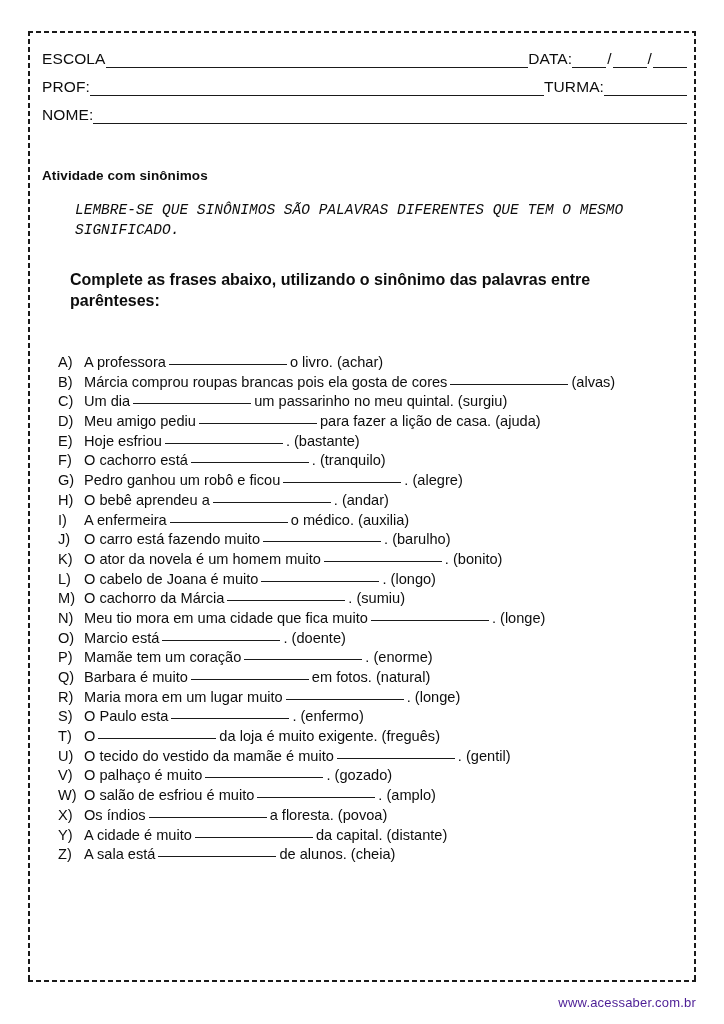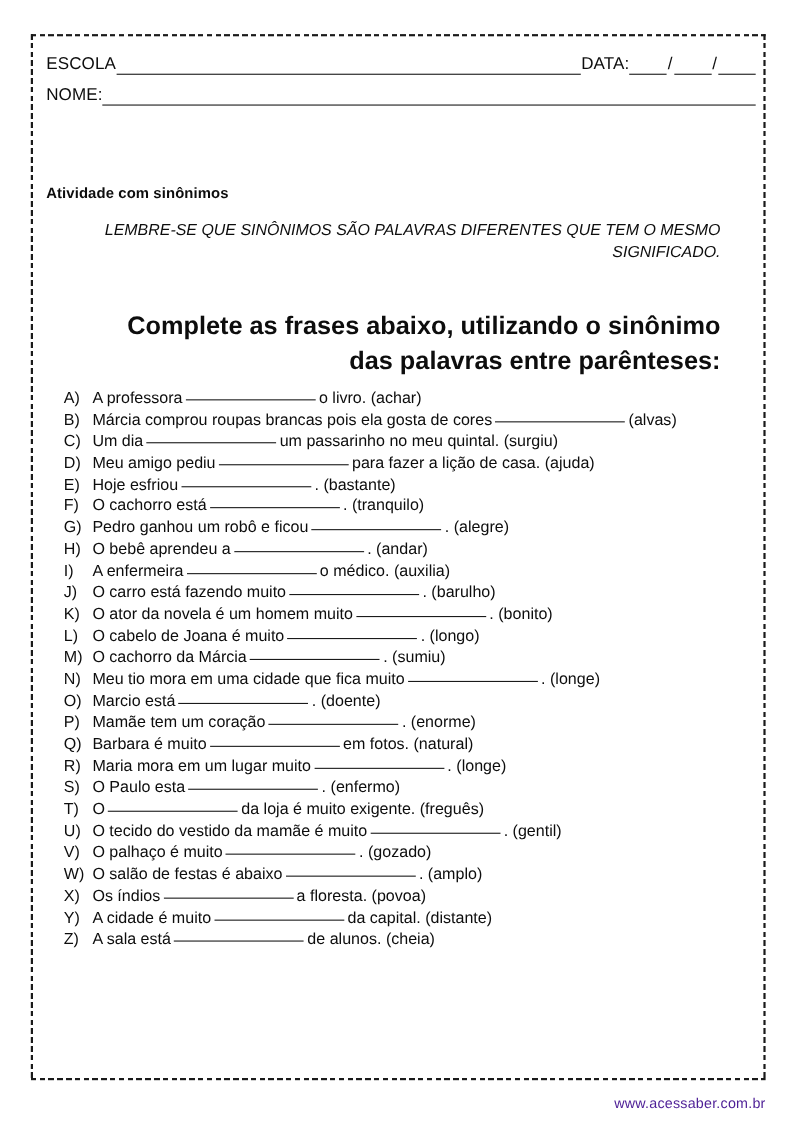--- a/index.html
+++ b/index.html
@@ -77,32 +77,33 @@
     width: 645px;
     font-size: 13.5px;
     font-weight: bold;
     letter-spacing: .1px;
   }
   .subtitle {
     position: absolute;
     left: 75px;
     top: 200px;
     width: 580px;
-    text-align: right;
+    text-align: left;
     font-size: 14.5px;
     font-style: italic;
     line-height: 1.38;
+    font-family: Liberation Mono, monospace;
   }
   .instruction {
     position: absolute;
     left: 70px;
-    top: 281px;
+    top: 269px;
     width: 585px;
-    text-align: right;
-    font-size: 23px;
+    text-align: left;
+    font-size: 16px;
     font-weight: bold;
     line-height: 1.33;
   }
 
   
   .list {
     position: absolute;
     left: 58px;
     top: 337px;
     width: 630px;
@@ -157,20 +158,26 @@
       <span class="hdr-label">ESCOLA</span>
       <span class="rule grow"></span>
       <span class="hdr-label">DATA:</span>
       <span class="rule" style="width:34px"></span>
       <span class="slash">/</span>
       <span class="rule" style="width:34px"></span>
       <span class="slash">/</span>
       <span class="rule" style="width:34px"></span>
     </div>
 
+    <div class="hdr-row">
+      <span class="hdr-label">PROF:</span>
+      <span class="rule grow"></span>
+      <span class="hdr-label">TURMA:</span>
+      <span class="rule" style="width:83px"></span>
+    </div>
 
     <div class="hdr-row">
       <span class="hdr-label">NOME:</span>
       <span class="rule grow"></span>
     </div>
 
   </div>
 
   <div class="title-main">Atividade com sinônimos</div>
   <div class="subtitle">LEMBRE-SE QUE SINÔNIMOS SÃO PALAVRAS DIFERENTES QUE TEM O MESMO SIGNIFICADO.</div>
@@ -304,21 +311,21 @@
         <span class="item-text">. (gentil)</span>
       </div>
       <div class="item">
         <span class="item-label">V)</span>
         <span class="item-text">O palhaço é muito</span>
         <span class="blank" style="width: 118px;"></span>
         <span class="item-text">. (gozado)</span>
       </div>
       <div class="item">
         <span class="item-label">W)</span>
-        <span class="item-text">O salão de festas é abaixo</span>
+        <span class="item-text">O salão de esfriou é muito</span>
         <span class="blank" style="width: 118px;"></span>
         <span class="item-text">. (amplo)</span>
       </div>
       <div class="item">
         <span class="item-label">X)</span>
         <span class="item-text">Os índios</span>
         <span class="blank" style="width: 118px;"></span>
         <span class="item-text">a floresta. (povoa)</span>
       </div>
       <div class="item">

